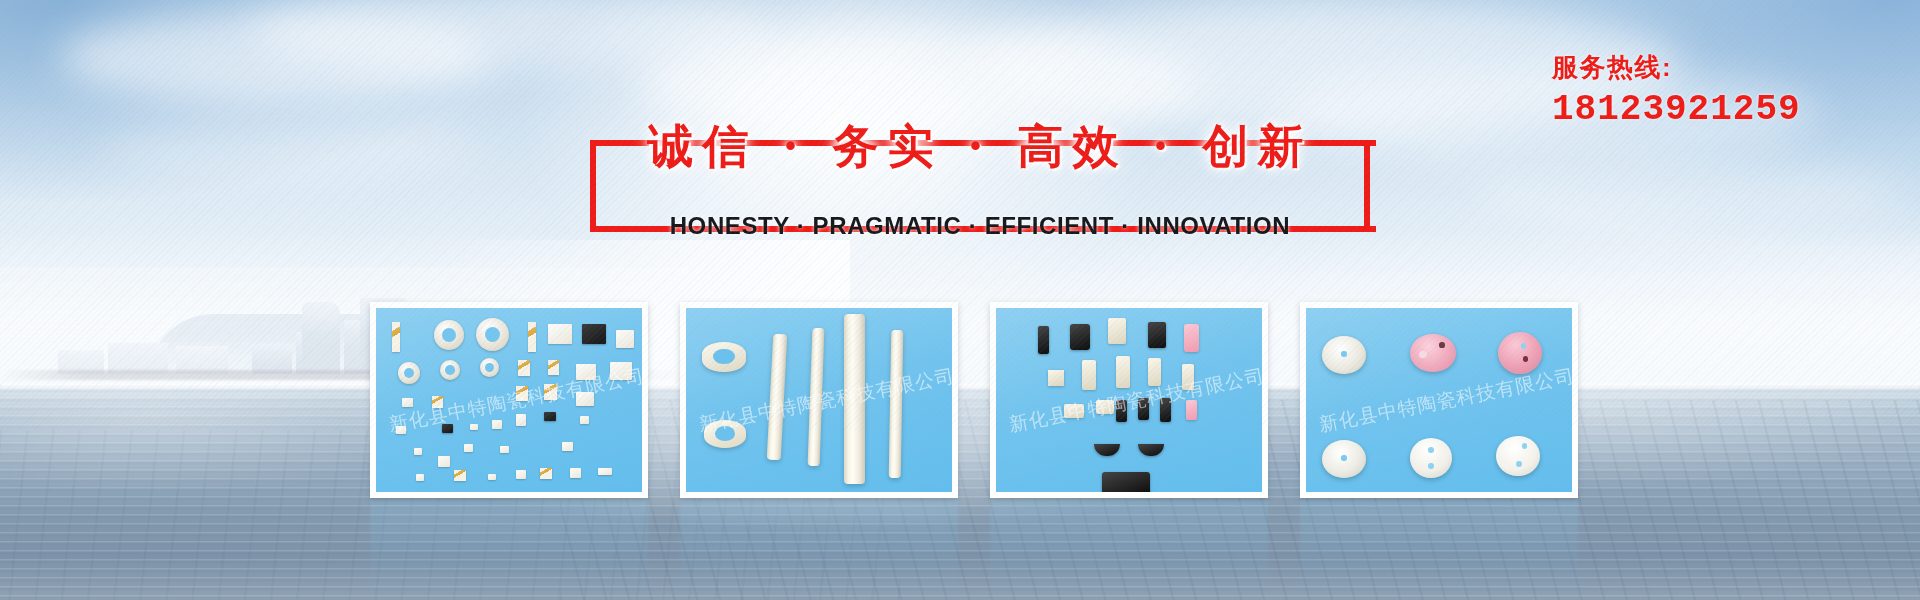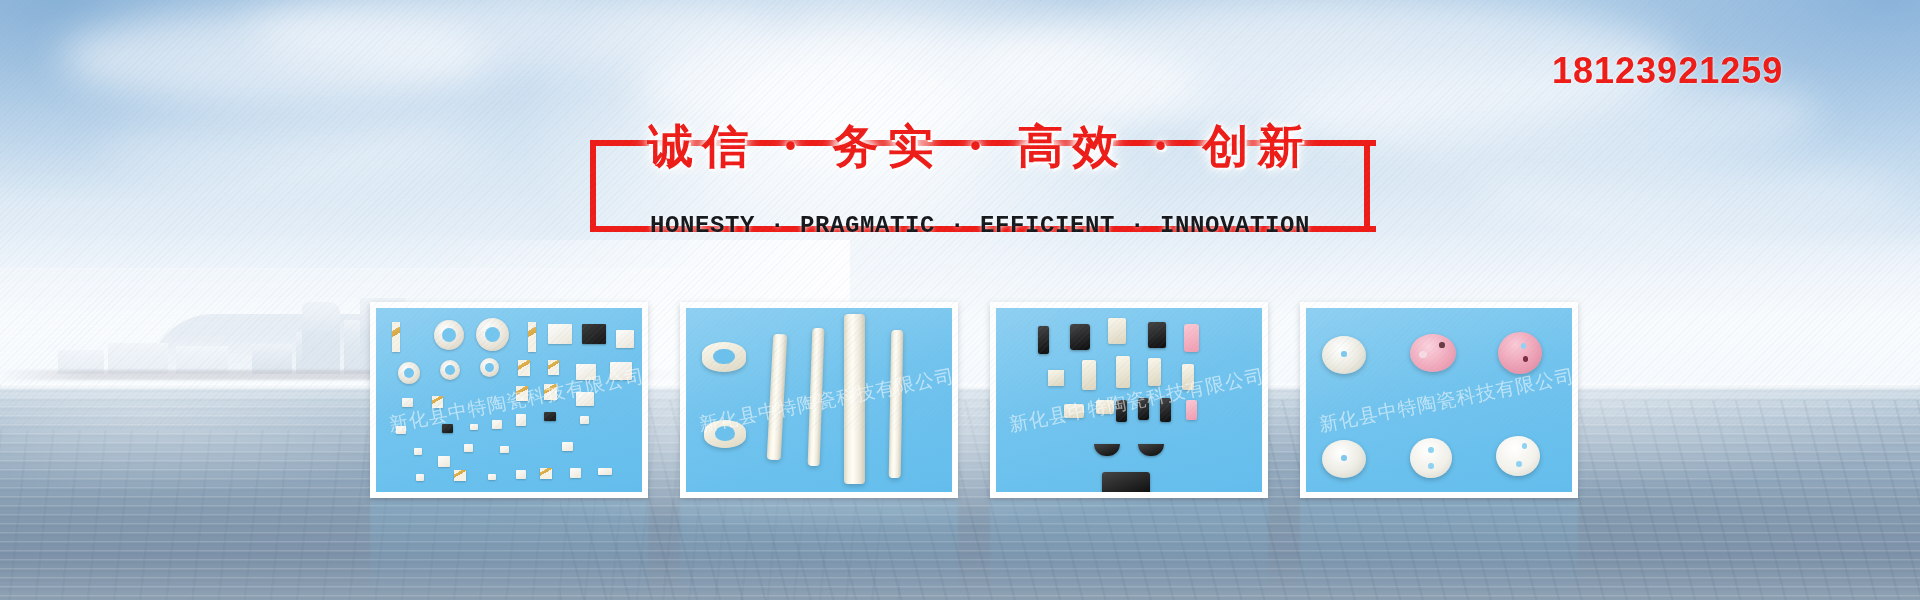--- a/index.html
+++ b/index.html
@@ -114,36 +114,35 @@
     position:absolute;left:0;top:-24px;width:780px;text-align:center;
     font-family:"DejaVu Serif","Liberation Serif",serif;
     font-size:46px;font-weight:700;letter-spacing:9px;
     color:#ee1b16;white-space:nowrap;
     text-shadow:0 0 6px #fff,0 0 12px #fff,0 0 18px #fff,2px 2px 0 rgba(255,255,255,.9);
   }
   .en-slogan{
     position:absolute;left:0;top:72px;width:780px;text-align:center;
     font-size:24px;font-weight:700;letter-spacing:.6px;color:#16181b;white-space:nowrap;
     text-shadow:0 0 4px rgba(255,255,255,.95);
-    font-family:Liberation Mono, monospace;
   }
 
   
   .contact{position:absolute;right:68px;top:50px;width:300px;text-align:left;}
   .c-line1{
     font-size:26px;font-weight:700;color:#ee1b16;letter-spacing:1.5px;white-space:nowrap;
     text-shadow:0 0 3px rgba(255,255,255,.9);margin-bottom:16px;
   }
   .c-line2{
     font-size:26px;font-weight:700;color:#ee1b16;letter-spacing:1.5px;white-space:nowrap;
     text-shadow:0 0 3px rgba(255,255,255,.9);margin-bottom:4px;
   }
   .c-phone{
     font-size:36px;font-weight:700;color:#ee1b16;letter-spacing:1px;white-space:nowrap;
-    font-family:Liberation Sans, sans-serif;
+    font-family:Liberation Mono, monospace;
     text-shadow:0 0 3px rgba(255,255,255,.9);
   }
 
   
   .panels{position:absolute;left:370px;top:302px;width:1220px;height:200px;}
   .panel{
     position:absolute;top:0;width:278px;height:196px;
     background:#fff;padding:6px;box-sizing:border-box;
     box-shadow:0 2px 6px rgba(60,80,100,.25);
   }
@@ -236,20 +235,21 @@
   </div>
 
   <div class="slogan-wrap">
     <div class="bracket"></div>
     <div class="bracket-r"></div>
     <div class="cn-slogan">诚信 · 务实 · 高效 · 创新</div>
     <div class="en-slogan">HONESTY · PRAGMATIC · EFFICIENT · INNOVATION</div>
   </div>
 
   <div class="contact">
+    <div class="c-line2">服务热线:</div>
     <div class="c-phone">18123921259</div>
   </div>
 
   <div class="panels">
 
     <div class="panel p1">
       <div class="inner">
         <div class="part chip-gold" style="left:16px;top:14px;width:8px;height:30px;"></div>
         <div class="part ringo" style="left:58px;top:12px;width:30px;height:30px;"></div>
         <div class="part ringo" style="left:100px;top:10px;width:33px;height:33px;"></div>

